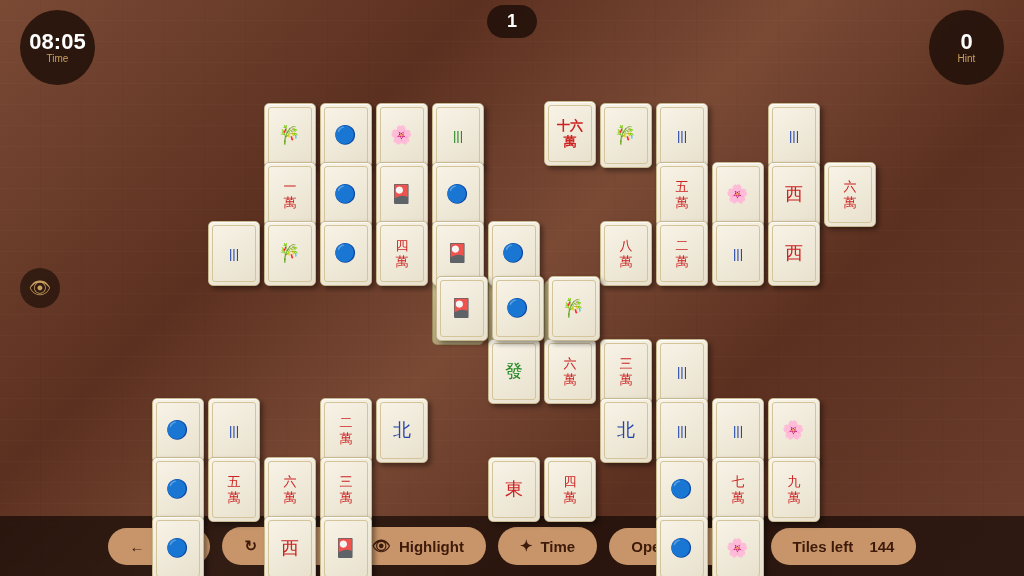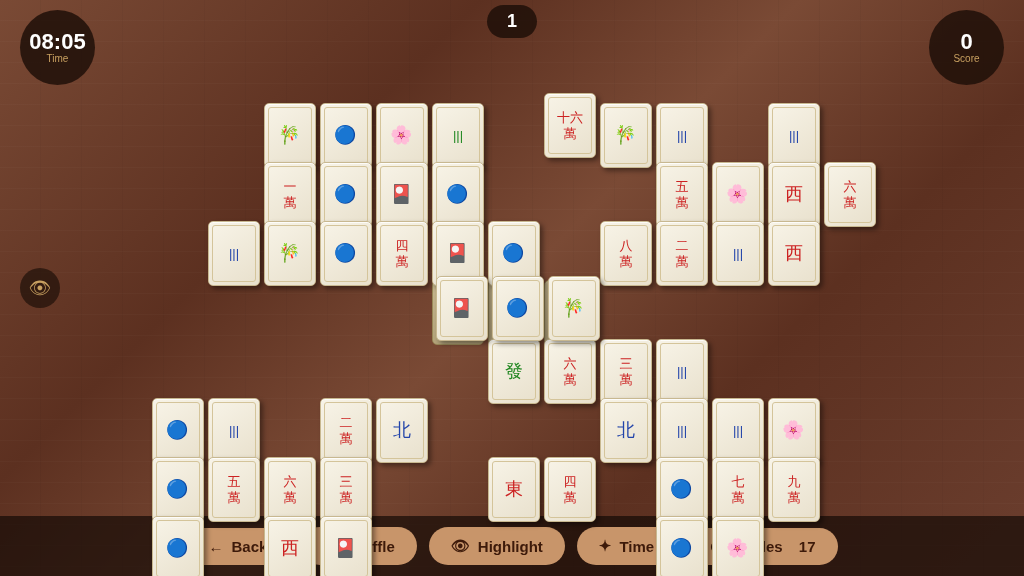--- a/index.html
+++ b/index.html
@@ -219,21 +219,21 @@
     <span class="value">08:05</span>
     <span class="label">Time</span>
   </div>
 
   <div class="level-badge">
     <span>1</span>
   </div>
 
   <div class="score-box">
     <span class="value">0</span>
-    <span class="label">Score</span>
+    <span class="label">Hint</span>
   </div>
 </div>
 
 <button class="eye-btn">
   <span>👁</span>
 </button>
 
 <div class="board-area">
   <div class="board-container" id="board-container">
 
@@ -255,21 +255,21 @@
       </div>
       <div class="tile tile-blue" style="left: 198px; top: 69px; z-index: 54;">
         <span style="font-size: 18px; text-align: center; line-height: 1.2; white-space: pre;">🔵</span>
       </div>
       <div class="tile tile-red" style="left: 254px; top: 69px; z-index: 55;">
         <span style="font-size: 18px; text-align: center; line-height: 1.2; white-space: pre;">🎴</span>
       </div>
       <div class="tile tile-blue" style="left: 310px; top: 69px; z-index: 56;">
         <span style="font-size: 18px; text-align: center; line-height: 1.2; white-space: pre;">🔵</span>
       </div>
-      <div class="tile tile-red" style="left: 422px; top: 0; z-index: 57;">
+      <div class="tile tile-red" style="left: 422px; top: 8px; z-index: 57; font-weight: bold;">
         <span style="font-size: 13px; text-align: center; line-height: 1.2; white-space: pre;">十六
 萬</span>
       </div>
       <div class="tile tile-green" style="left: 478px; top: 10px; z-index: 58;">
         <span style="font-size: 18px; text-align: center; line-height: 1.2; white-space: pre;">🎋</span>
       </div>
       <div class="tile tile-blue" style="left: 534px; top: 10px; z-index: 59;">
         <span style="font-size: 13px; text-align: center; line-height: 1.2; white-space: pre;">|||</span>
       </div>
       <div class="tile tile-red" style="left: 534px; top: 69px; z-index: 60;">
@@ -439,13 +439,18 @@
   </button>
   <button class="btn">
     <span>✦</span>
     <span>Time</span>
   </button>
   <div class="btn-info">
     <span>Open tiles</span>
     &nbsp;
     <strong>17</strong>
   </div>
+  <div class="btn-info">
+    <span>Tiles left</span>
+    &nbsp;
+    <strong>144</strong>
+  </div>
 </div>
 
 </body></html>

